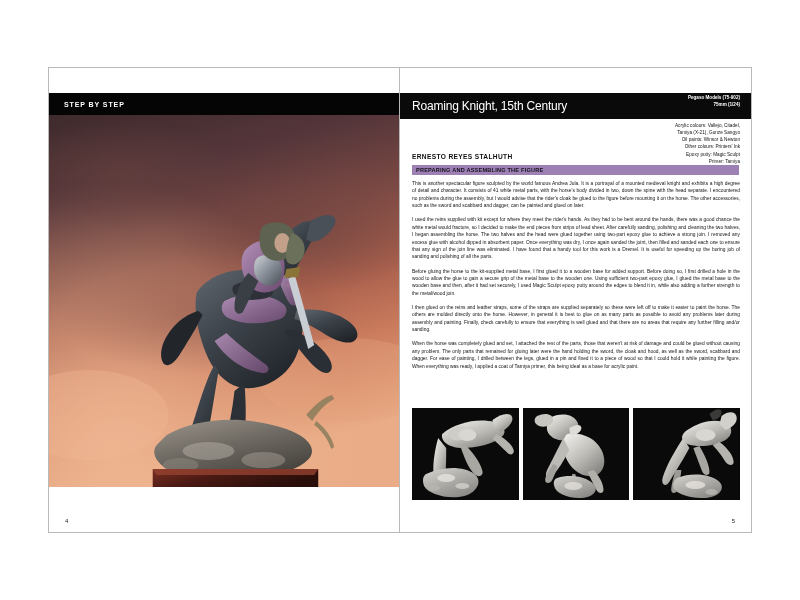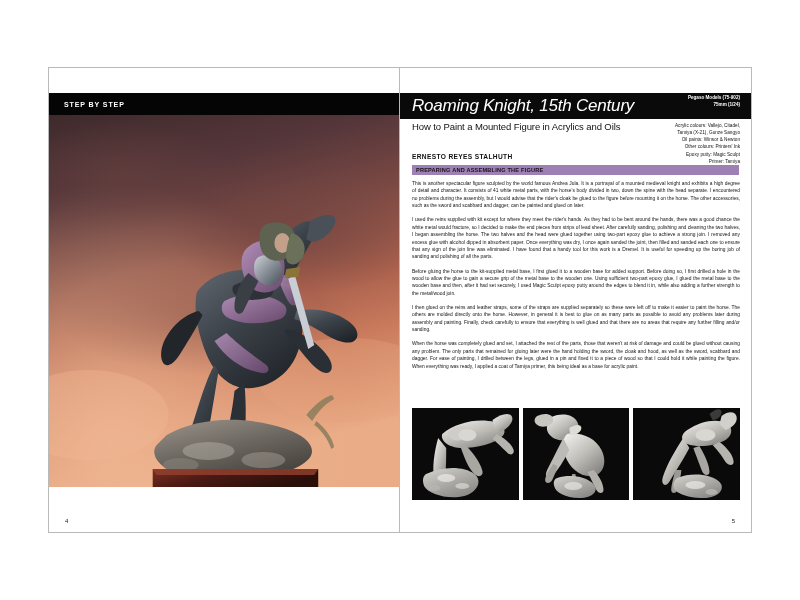--- a/index.html
+++ b/index.html
@@ -98,27 +98,26 @@
     height: 95px;
     z-index: 5;
     box-sizing: border-box;
     padding: 0 11px 0 12px;
   }
 
   .art-title {
     position: absolute;
     left: 12px;
     top: 0px;
-    font-size: 17px;
+    font-size: 12px;
     font-weight: 400;
     color: #ffffff;
     letter-spacing: -0.2px;
     line-height: 26px;
     white-space: nowrap;
-    font-style: italic;
   }
 
   .art-subtitle {
     position: absolute;
     left: 12px;
     top: 28px;
     font-size: 9.5px;
     font-weight: 400;
     color: #111111;
     letter-spacing: -0.1px;
@@ -337,21 +336,20 @@
 
     <div class="page-num left">4</div>
   </div>
 
   <div class="page-right">
 
     <div class="title-bar"></div>
 
     <div class="masthead">
       <div class="art-title">Roaming Knight, 15th Century</div>
-      <div class="art-subtitle">How to Paint a Mounted Figure in Acrylics and Oils</div>
       <div class="byline">ERNESTO REYES STALHUTH</div>
 
       <div class="kit-credit">
         <div>Pegaso Models (75-902)</div>
         <div>75mm (1/24)</div>
       </div>
 
       <div class="paint-list">
         <div>Acrylic colours: Vallejo, Citadel,</div>
         <div>Tamiya (X-21), Gunze Sangyo</div>

